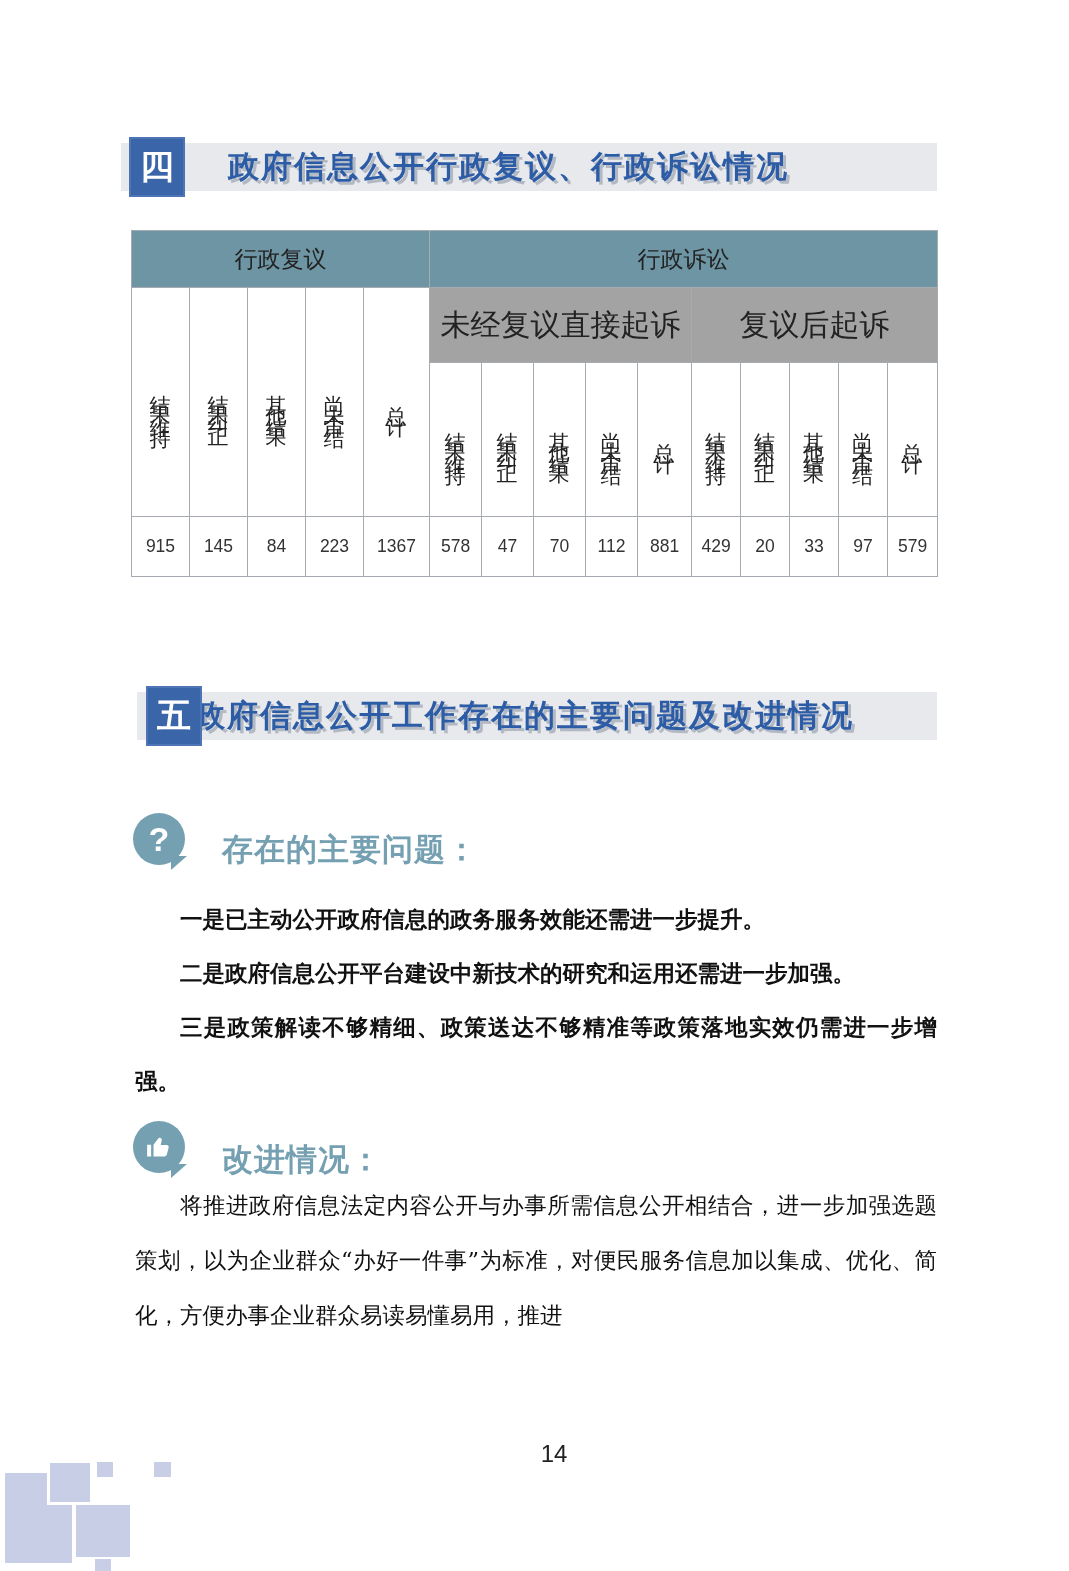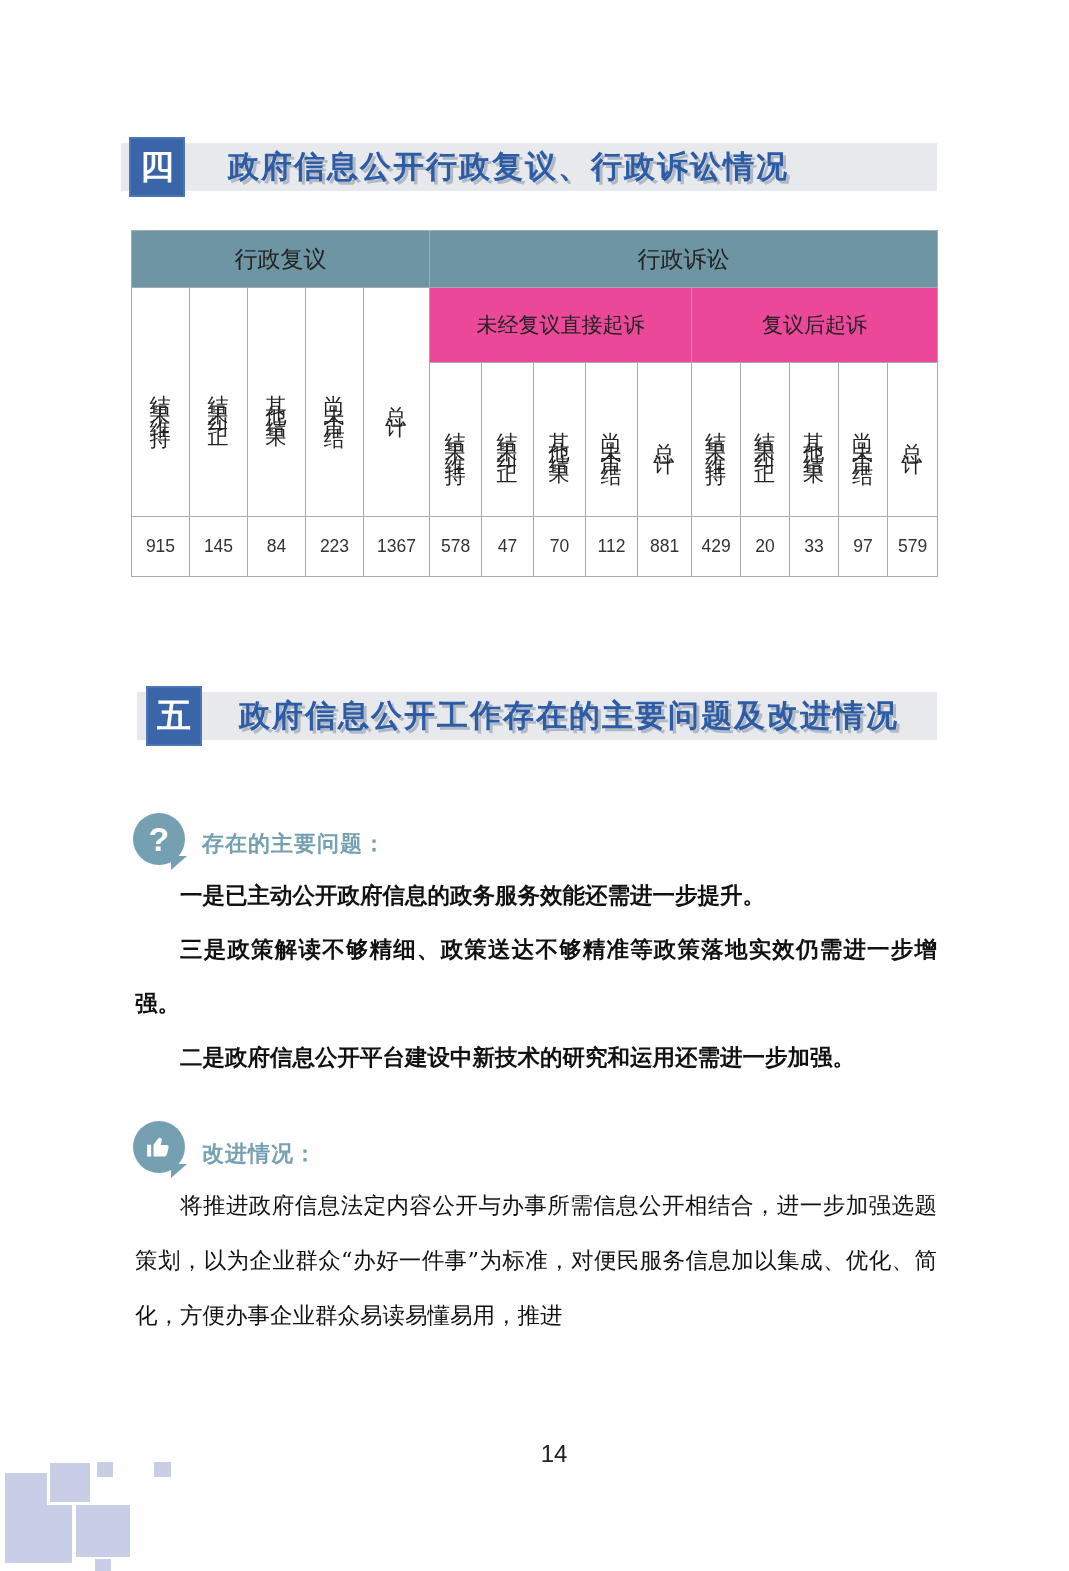--- a/index.html
+++ b/index.html
@@ -42,21 +42,21 @@
     color: #2d5ca6;
     letter-spacing: 2px;
     text-shadow: 3px 3px 0 #b3b9c3;
     white-space: nowrap;
   }
   #bar4 { left: 121px; top: 143px; width: 816px; }
   #bar4 .section-num-box { left: 8px; }
   #bar4 .section-title { margin-left: 107px; }
   #bar5 { left: 137px; top: 692px; width: 800px; }
   #bar5 .section-num-box { left: 9px; }
-  #bar5 .section-title { margin-left: 102px; }
+  #bar5 .section-title { margin-left: 57px; }
 
   
   table.stats {
     position: absolute;
     left: 131px;
     top: 230px;
     width: 806px;
     border-collapse: collapse;
     table-layout: fixed;
     font-family: "Liberation Sans", sans-serif;
@@ -70,23 +70,23 @@
   }
   th.group {
     background: #6d95a3;
     height: 57px;
     font-size: 23px;
     color: #111;
     border: 2px solid #ffffff;
     border-top: 1px solid #a6abb1;
   }
   th.subgroup {
-    background: #ec4899;
+    background: #a3a3a3;
     height: 75px;
-    font-size: 21px;
+    font-size: 30px;
     font-weight: bold;
     color: #111;
     border: 2px solid #ffffff;
   }
   th.vcell { background: #ffffff; font-size: 21px; }
   th.vcell span {
     writing-mode: vertical-lr;
     text-orientation: upright;
     letter-spacing: 11px;
     line-height: 1;
@@ -109,25 +109,26 @@
   .bubble-tail {
     position: absolute;
     left: 38px; top: 43px;
     width: 0; height: 0;
     border-left: 16px solid #74a0b2;
     border-bottom: 14px solid transparent;
   }
   .qmark { color: #ffffff; font-size: 34px; font-weight: bold; font-family: "Liberation Sans", sans-serif; }
   .callout-label {
     position: absolute;
-    font-size: 22px;
+    font-size: 31px;
     font-weight: bold;
     color: #74a0b2;
     letter-spacing: 1px;
     white-space: nowrap;
+    margin-left: 20px;
   }
 
   
   .para-block {
     position: absolute;
     left: 135px;
     width: 802px;
     font-family: "DejaVu Serif", "Liberation Serif", serif;
     color: #111;
   }
@@ -239,24 +240,24 @@
   </div>
 
   <div class="callout-icon" style="left:133px; top:813px;">
     <div class="bubble">
         <span class="qmark">?</span>
       </div>
     <div class="bubble-tail"></div>
   </div>
   <div class="callout-label" style="left:202px; top:829px;">存在的主要问题：</div>
 
-  <div class="para-block" id="problems-paras" style="top:868px;">
+  <div class="para-block" id="problems-paras" style="top:892px;">
     <p>一是已主动公开政府信息的政务服务效能还需进一步提升。</p>
+    <p>二是政府信息公开平台建设中新技术的研究和运用还需进一步加强。</p>
     <p>三是政策解读不够精细、政策送达不够精准等政策落地实效仍需进一步增强。</p>
-    <p>二是政府信息公开平台建设中新技术的研究和运用还需进一步加强。</p>
   </div>
 
   <div class="callout-icon" style="left:133px; top:1121px;">
     <div class="bubble">
       <svg width="30" height="30" viewBox="0 0 24 24">
         <path fill="#ffffff" d="M2.5 10.2h3.2v9.3H2.5zM7.6 19.5h8.7c1 0 1.85-.7 2.05-1.65l1.35-5.5c.25-1-.5-1.95-1.55-1.95h-4.8l.85-3.7c.2-.95-.4-1.9-1.35-2.15-.55-.15-1.15.1-1.45.6L7.6 10.2z"></path>
       </svg>
     </div>
     <div class="bubble-tail"></div>
   </div>

